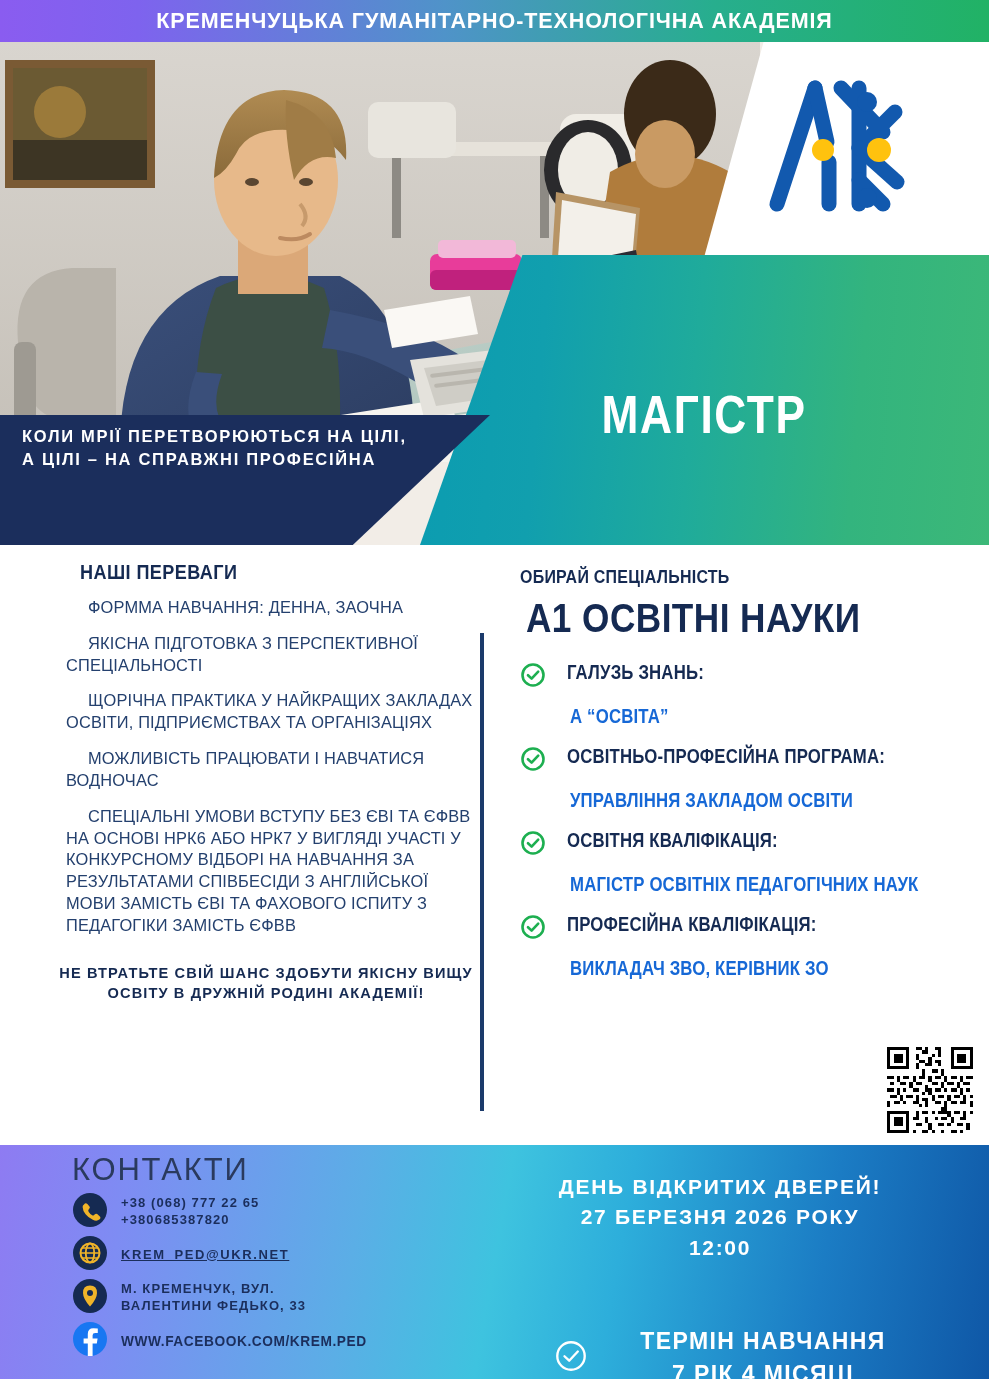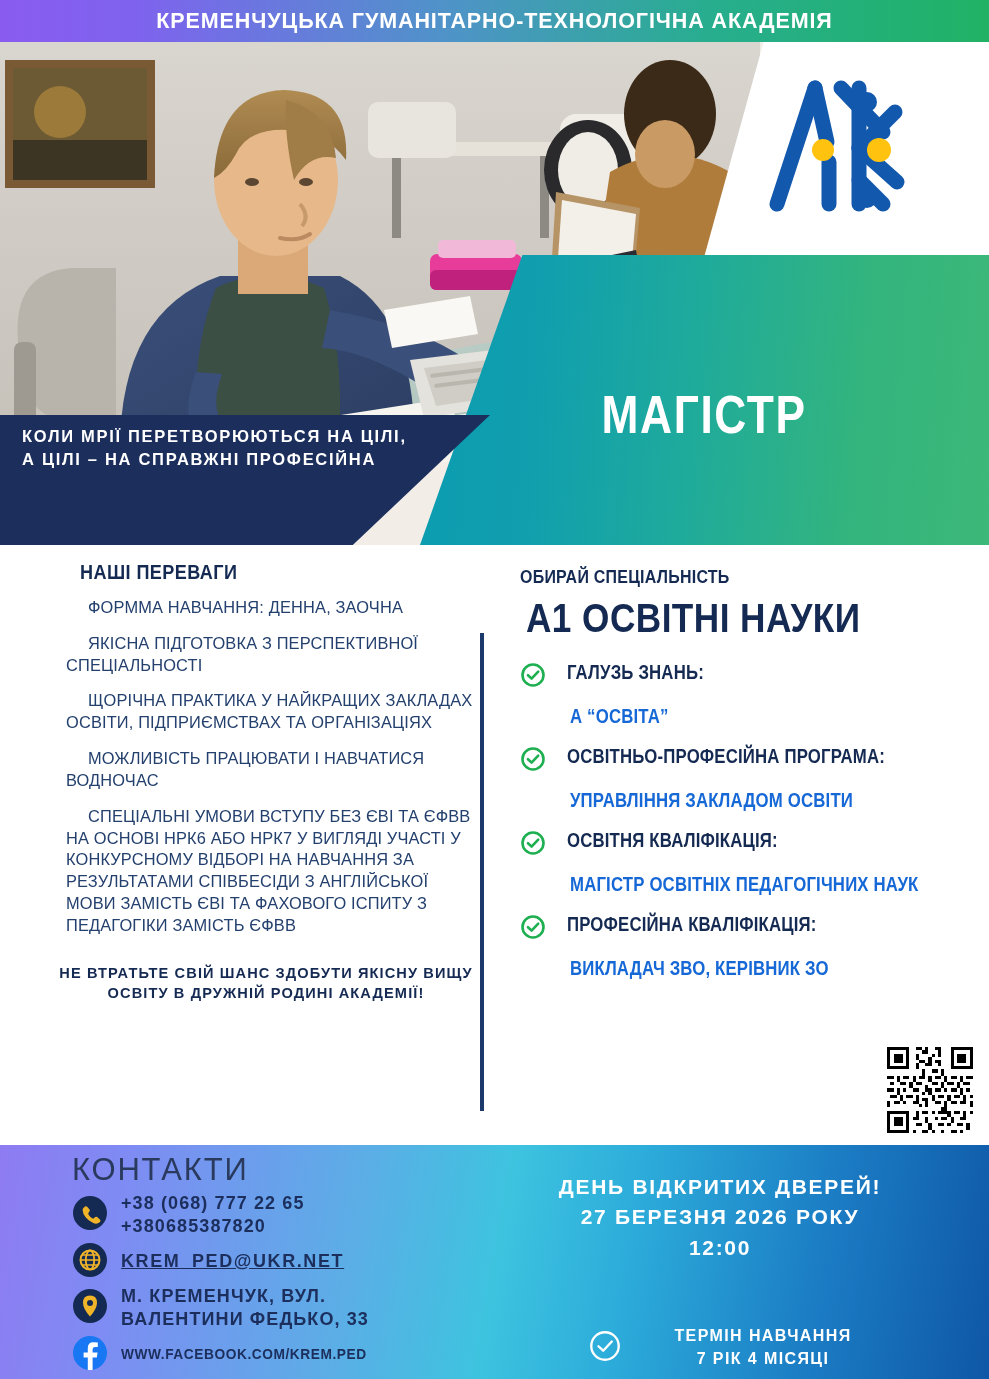--- a/index.html
+++ b/index.html
@@ -131,36 +131,36 @@
     background:linear-gradient(100deg,#8E7BF2 0%,#7E8CF3 13%,#5BAEE6 36%,#3EC3DF 50%,#2DAEDB 62%,#1B7CC4 82%,#0F57A6 100%);
   }
   .bottom-left { position:absolute; left:24px; top:1152px; width:400px;margin-left:48px; }
   .contacts-title {
     color:#2A3A5E; font-size:31px; letter-spacing:1.8px; font-weight:normal;
     margin-bottom:4px;
   }
   .contact-row { display:flex; align-items:center; gap:13px; margin-bottom:3px; }
   .contact-ico { flex:0 0 auto; }
   .contact-text {
-    color:#1B2E5C; font-size:18px; font-weight:bold; line-height:1.3;
+    color:#1B2E5C; font-size:13px; font-weight:bold; line-height:1.3;
     letter-spacing:1.1px;
   }
   .contact-text.link { text-decoration:underline; letter-spacing:1.6px; }
   .contact-text.fb { font-size:14.6px; letter-spacing:0.6px; transform:scaleX(0.94); transform-origin:left center; }
 
   .bottom-right { position:absolute; left:470px; top:1172px; width:500px; text-align:center; }
   .open-day {
     color:#ffffff; font-size:21px; font-weight:bold; line-height:1.45;
     letter-spacing:1.7px;
   }
   .duration-row {
     display:flex; align-items:center; justify-content:center; gap:52px; margin-top:62px;
   }
   .duration-text {
-    color:#ffffff; font-size:16px; font-weight:bold; line-height:1.4;
+    color:#ffffff; font-size:23px; font-weight:bold; line-height:1.4;
     letter-spacing:1.4px; 
   }
 </style>
 </head>
 <body>
 
 <div class="page">
 
   <div class="header">
     <div class="header-title">КРЕМЕНЧУЦЬКА ГУМАНІТАРНО-ТЕХНОЛОГІЧНА АКАДЕМІЯ</div>

